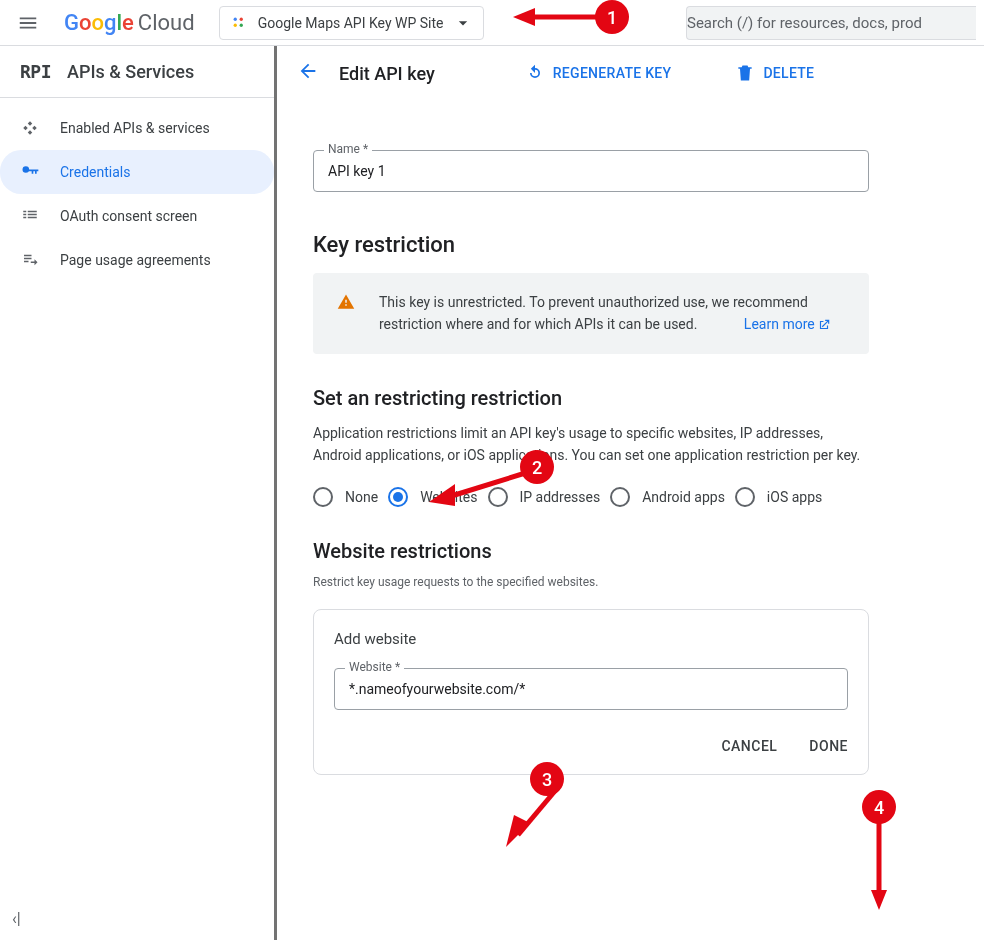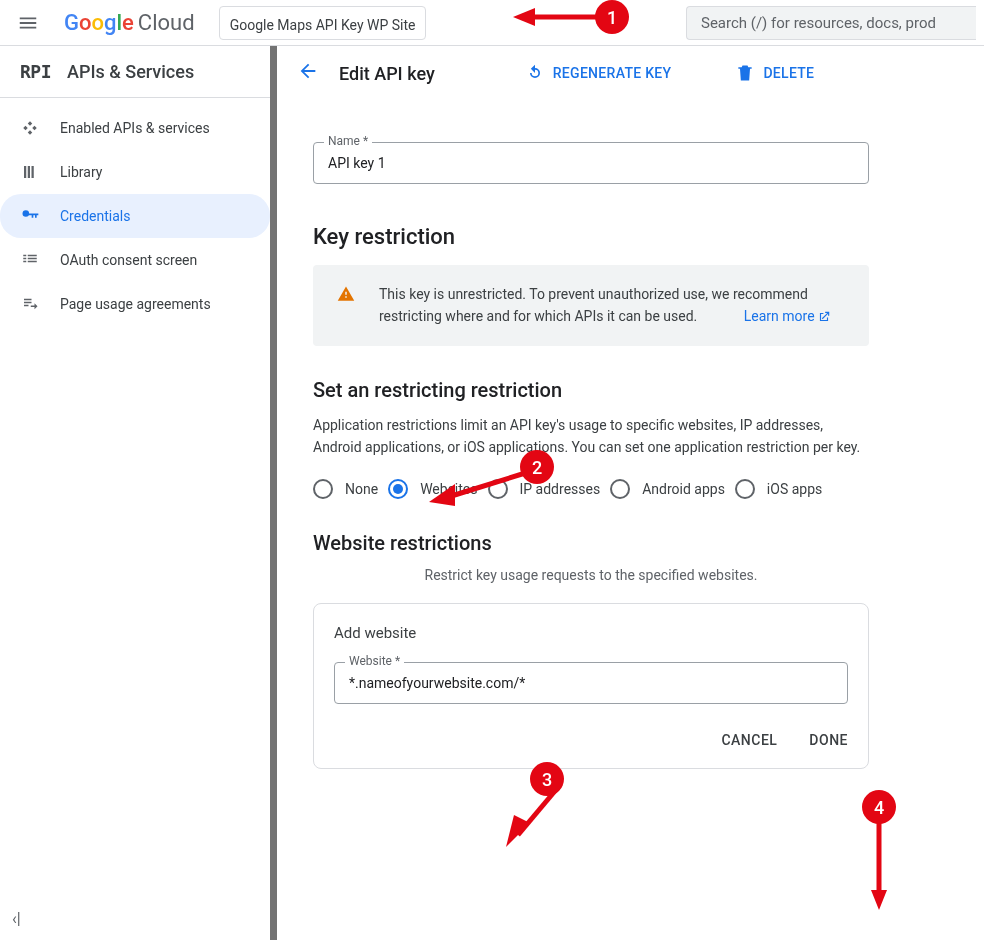--- a/index.html
+++ b/index.html
@@ -3,27 +3,27 @@
 <meta charset="utf-8">
 <style>
 * { margin:0; padding:0; box-sizing:border-box; font-family:"Google Sans",Roboto,Arial,sans-serif; }
 body { width:984px; height:940px; background:#fff; overflow:hidden; position:relative; color:#202124; }
 .topbar { height:46px; display:flex; align-items:center; padding:0 8px; border-bottom:1px solid #dadce0; gap:8px; }
 .hamburger{width:40px;height:40px;display:flex;align-items:center;justify-content:center;cursor:pointer;border-radius:50%;}
 .hamburger svg{fill:#5f6368;}
 .logo{display:flex;align-items:center;gap:4px;font-size:22px;color:#5f6368;padding:0 8px;}
 .logo .g{font-weight:500;}
 .g-blue{color:#4285F4;} .g-red{color:#EA4335;} .g-yellow{color:#FBBC05;} .g-green{color:#34A853;}
-.project-picker{display:flex;align-items:center;gap:10px;border:1px solid #dadce0;border-radius:4px;height:34px;padding:0 10px;cursor:pointer;margin-left:8px;flex-direction:column;}
+.project-picker{display:flex;align-items:center;gap:10px;border:1px solid #dadce0;border-radius:4px;height:34px;padding:0 10px;cursor:pointer;margin-left:8px;}
 .project-picker svg.dots{width:18px;height:18px;}
 .project-picker span{font-size:14px;color:#3c4043;}
 .project-picker svg.arrow{fill:#3c4043;width:20px;height:20px;}
-.search{margin-left:auto;height:34px;border:1px solid #dadce0;border-radius:4px 0 0 4px;background:#f1f3f4;display:flex;align-items:center;padding:0 14px;font-size:15px;color:#5f6368;width:290px;border-right:none;}
+.search{margin-left:auto;height:34px;border:1px solid #dadce0;border-radius:4px 0 0 4px;background:#f1f3f4;display:flex;align-items:center;padding:0 0;font-size:15px;color:#5f6368;width:290px;border-right:none;}
 .layout{display:flex;height:calc(100% - 46px);}
-.sidebar{width:277px;border-right:7px solid #737373;display:flex;flex-direction:column;position:relative;}
+.sidebar{width:277px;border-right:3px solid #737373;display:flex;flex-direction:column;position:relative;}
 .sidebar-header{display:flex;align-items:center;gap:16px;height:52px;padding:0 20px;border-bottom:1px solid #dadce0;font-size:18px;font-weight:500;color:#3c4043;}
 .sidebar-header .api{font-family:monospace;font-weight:700;font-size:18px;color:#3c4043;letter-spacing:-0.5px;}
 .nav{padding-top:8px;}
 .nav-item{display:flex;align-items:center;gap:20px;height:44px;padding:0 20px;font-size:14px;color:#3c4043;cursor:pointer;}
 .nav-item.active{background:#e8f0fe;color:#1a73e8;border-radius:21px;}
 .nav-item.active .icon{color:#1a73e8;}
 .nav-item .icon{width:20px;display:flex;align-items:center;justify-content:center;color:#5f6368;}
 .collapse{position:absolute;bottom:12px;left:12px;color:#5f6368;font-size:16px;cursor:pointer;}
 .main{flex:1;overflow:auto;}
 .main-header{display:flex;align-items:center;gap:20px;height:54px;padding:0 20px;}
@@ -37,21 +37,21 @@
 .field-outline .legend{position:absolute;top:-9px;left:10px;background:#fff;padding:0 4px;font-size:12px;color:#5f6368;}
 .field-outline input{border:none;outline:none;width:100%;padding:12px 14px;font-size:14px;color:#202124;background:transparent;}
 h2{font-size:22px;font-weight:500;margin-top:40px;margin-bottom:16px;}
 h3{font-size:20px;font-weight:500;margin-top:32px;margin-bottom:12px;}
 .info-box{background:#f1f3f4;border-radius:4px;padding:18px 24px;display:flex;gap:24px;align-items:flex-start;}
 .warn-tri{color:#e37400;flex-shrink:0;margin-top:2px;}
 .info-text{font-size:14px;line-height:1.6;color:#3c4043;}
 .info-text a{color:#1a73e8;text-decoration:none;padding-left:43px;}
 .info-text a svg{vertical-align:text-bottom;margin-left:2px;}
 .desc{font-size:14px;line-height:1.6;color:#3c4043;margin-bottom:20px;}
-.subdesc{font-size:14px;color:#5f6368;margin-bottom:4px;text-align:center;}
+.subdesc{font-size:12px;color:#5f6368;margin-bottom:4px;}
 .radio-group{display:flex;flex-direction:row;gap:10px;}
 .radio-item{display:flex;align-items:center;gap:12px;font-size:14px;color:#3c4043;cursor:pointer;}
 .radio{width:20px;height:20px;border:2px solid #5f6368;border-radius:50%;display:flex;align-items:center;justify-content:center;flex-shrink:0;}
 .radio.checked{border-color:#1a73e8;}
 .radio.checked::after{content:"";width:10px;height:10px;border-radius:50%;background:#1a73e8;}
 .website-section{border:1px solid #dadce0;border-radius:8px;padding:20px;margin-top:20px;}
 .ws-title{font-size:15px;color:#3c4043;margin-bottom:20px;}
 .ws-actions{display:flex;justify-content:flex-end;gap:32px;margin-top:28px;}
 .text-btn{font-size:14px;font-weight:500;color:#3c4043;letter-spacing:0.5px;cursor:pointer;}
 
@@ -96,28 +96,20 @@
       <span>APIs &amp; Services</span>
     </div>
     <div class="nav">
       <div class="nav-item">
         <span class="icon">
             <svg width="18" height="18" viewBox="0 0 24 24" fill="currentColor">
               <path d="M12 3l3 3-3 3-3-3 3-3zM6 9l3 3-3 3-3-3 3-3zm12 0l3 3-3 3-3-3 3-3zm-6 6l3 3-3 3-3-3 3-3z"></path>
             </svg>
           </span>
         <span>Enabled APIs &amp; services</span>
-      </div>
-      <div class="nav-item">
-        <span class="icon">
-            <svg width="18" height="18" viewBox="0 0 24 24" fill="currentColor">
-              <path d="M4 4h3v16H4V4zm5 0h3v16H9V4zm5 0h3v16h-3V4z"></path>
-            </svg>
-          </span>
-        <span>Library</span>
       </div>
       <div class="nav-item active">
         <span class="icon">
             <svg width="20" height="20" viewBox="0 0 24 24" fill="currentColor">
               <path d="M7 13a4 4 0 110-8 4 4 0 010 8zm3.5-4H22v2h-2v3h-2v-3h-2v3h-2v-3h-3.5"></path>
             </svg>
           </span>
         <span>Credentials</span>
       </div>
       <div class="nav-item">
@@ -163,32 +155,32 @@
             <svg width="20" height="20" viewBox="0 0 24 24" fill="currentColor">
               <path d="M6 7h12l-1 14H7L6 7zm3-4h6l1 2h4v2H4V5h4l1-2z"></path>
             </svg>
           </span>
         <span>DELETE</span>
       </span>
     </div>
 
     <div class="content">
 
-      <div class="field-outline" style="margin-top:22px;">
+      <div class="field-outline" style="margin-top:30px;">
         <span class="legend">Name *</span>
         <input type="text" value="API key 1" style="">
       </div>
 
       <h2>Key restriction</h2>
       <div class="info-box">
         <span class="warn-tri"><svg width="18" height="18" viewBox="0 0 24 24" fill="currentColor">
               <path d="M12 2L1 21h22L12 2zm1 15h-2v-2h2v2zm0-4h-2V9h2v4z"></path>
             </svg></span>
         <div class="info-text">
-          <span>This key is unrestricted. To prevent unauthorized use, we recommend restricting where and for which APIs it can be used. </span>
+          <span>This key is unrestricted. To prevent unauthorized use, we recommend restriction where and for which APIs it can be used. </span>
           <a href="#"><span>Learn more</span><svg width="14" height="14" viewBox="0 0 24 24" fill="currentColor">
                 <path d="M14 3h7v7h-2V6.4l-9.3 9.3-1.4-1.4L17.6 5H14V3zM5 5h6v2H7v10h10v-4h2v6H5V5z"></path>
               </svg></a>
         </div>
       </div>
 
       <h3>Set an restricting restriction</h3>
       <p class="desc">Application restrictions limit an API key's usage to specific websites, IP addresses, Android applications, or iOS applications. You can set one application restriction per key.</p>
 
       <div class="radio-group">

